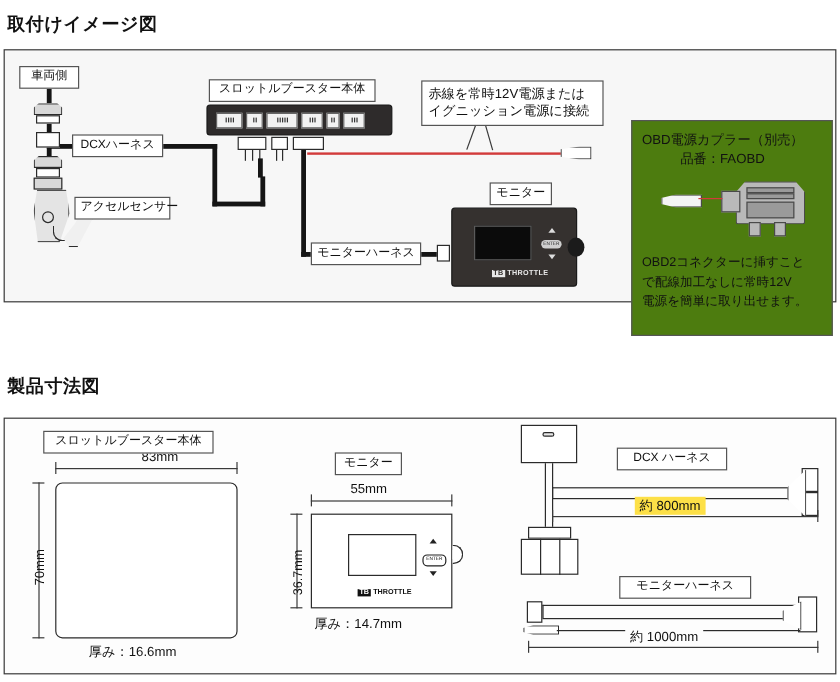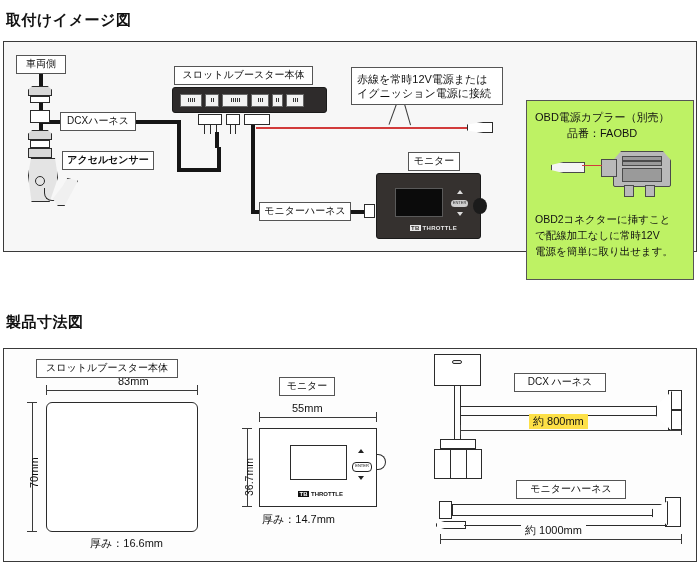--- a/index.html
+++ b/index.html
@@ -144,21 +144,21 @@
   
   .pedal-body{
     position:absolute;background:#e4e4e4;border:1px solid #2b2b2b;
     z-index:3;
   }
 
   
   #obd-panel{
     position:absolute;
     left:522px;top:58px;width:168px;height:180px;
-    border:1px solid #555;background:#bef264;
+    border:1px solid #555;background:#4d7c0f;
     box-sizing:border-box;
     z-index:6;
   }
   #obd-panel .obd-t{
     position:absolute;left:8px;font-size:11px;line-height:14px;color:#111;
     white-space:nowrap;
   }
   #obd-panel .obd-note{
     position:absolute;left:8px;right:6px;font-size:10.5px;line-height:14px;color:#111;
   }
@@ -224,21 +224,21 @@
 
     <div class="conn gray" style="left:24px;top:88px;width:24px;height:10px;clip-path:polygon(18% 0,82% 0,100% 38%,100% 100%,0 100%,0 38%);"></div>
     <div class="conn white" style="left:26px;top:98px;width:20px;height:8px;"></div>
     <div class="conn gray" style="left:24px;top:106px;width:24px;height:10px;"></div>
 
     <div class="pedal-body" style="left:24px;top:116px;width:28px;height:42px;clip-path:polygon(10% 0,90% 0,100% 45%,72% 100%,12% 100%,0 40%);"></div>
     <div style="position:absolute;left:31px;top:134px;width:8px;height:8px;border:1px solid #2b2b2b;border-radius:50%;background:#e4e4e4;z-index:4;"></div>
     <div style="position:absolute;left:46px;top:136px;width:26px;height:26px;border:1.5px solid #2b2b2b;background:#f0f0f0;clip-path:polygon(62% 0,100% 10%,52% 100%,28% 100%,10% 74%,44% 30%);z-index:4;"></div>
     <div style="position:absolute;left:40px;top:146px;width:18px;height:12px;border-bottom:1.5px solid #2b2b2b;border-left:1.5px solid #2b2b2b;border-radius:0 0 0 8px;z-index:3;"></div>
 
-    <div class="cap" style="left:58px;top:109px;width:92px;font-weight:bold;">アクセルセンサー</div>
+    <div class="cap" style="left:58px;top:122px;width:80px;">アクセルセンサー</div>
 
     <div class="wire-v" style="left:173px;top:78px;height:52px;"></div>
     <div class="wire-h" style="left:173px;top:126px;width:44px;"></div>
     <div class="wire-v" style="left:213px;top:105px;height:25px;"></div>
 
     <div class="cap" style="left:170px;top:24px;width:139px;">スロットルブースター本体</div>
 
     <div id="tb-body" style="left:168px;top:45px;width:155px;height:26px;">
       <div class="port" style="width:22px;">
           <i class="pin"></i>
@@ -344,21 +344,21 @@
     <div class="dim-tick" style="left:193px;top:36px;height:10px;"></div>
     <div class="dim-text" style="left:95px;top:26px;padding-left:19px;">83mm</div>
 
     <div class="dim-rect" style="left:42px;top:53px;width:152px;height:130px;border-radius:6px;"></div>
 
     <div class="dim-line-v" style="left:28px;top:53px;height:130px;"></div>
     <div class="dim-tick-h" style="left:23px;top:53px;width:10px;"></div>
     <div class="dim-tick-h" style="left:23px;top:182px;width:10px;"></div>
     <div class="dim-text vert" style="left:24px;top:139px;">70mm</div>
 
-    <div class="dim-text" style="left:86px;top:187px;text-align:right;">厚み：16.6mm</div>
+    <div class="dim-text" style="left:70px;top:187px;text-align:right;">厚み：16.6mm</div>
 
     <div class="cap" style="left:275px;top:28px;width:56px;">モニター</div>
 
     <div class="dim-line-h" style="left:255px;top:68px;width:118px;"></div>
     <div class="dim-tick" style="left:255px;top:63px;height:10px;"></div>
     <div class="dim-tick" style="left:372px;top:63px;height:10px;"></div>
     <div class="dim-text" style="left:288px;top:53px;">55mm</div>
 
     <div id="mon-dim-body" style="left:255px;top:79px;width:118px;height:79px;">
       <div id="mon-dim-screen" style="left:30px;top:16px;width:57px;height:35px;"></div>

